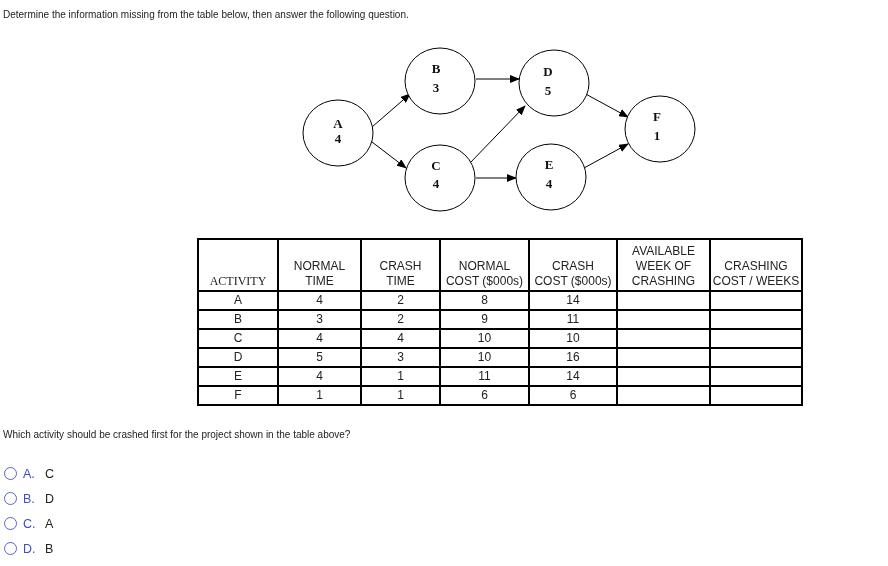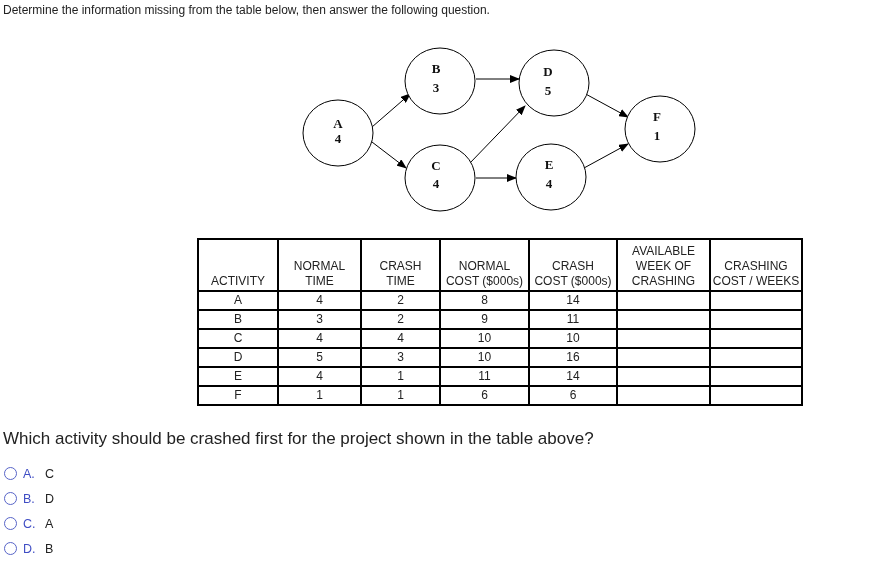--- a/index.html
+++ b/index.html
@@ -1,29 +1,29 @@
 <!DOCTYPE html>
 <html><head>
 <meta charset="utf-8">
 <style>
   html, body { margin: 0; padding: 0; background: #ffffff; }
   body { width: 888px; height: 566px; position: relative; overflow: hidden;
          font-family: "Liberation Sans", sans-serif; color: #222222; }
-  .instructions { position: absolute; left: 3px; top: 3px; font-size: 12px; color: #222; white-space: nowrap; }
+  .instructions { position: absolute; left: 3px; top: 9px; font-size: 10px; color: #222; white-space: nowrap; }
   .diagram { position: absolute; left: 0; top: 0; width: 888px; height: 230px; }
   .node-label { font-family: "Liberation Serif", serif; font-weight: bold; font-size: 13px; fill: #111; }
   table.crash-table { position: absolute; left: 197px; top: 238px; border-collapse: collapse;
          font-size: 12px; color: #222; }
   table.crash-table td, table.crash-table th {
          border: 2px solid #000; padding: 0; text-align: center; font-weight: normal; line-height: 15px; }
   table.crash-table th { vertical-align: bottom; height: 49px; padding-bottom: 1px; border-radius: 12px; }
   table.crash-table td { height: 17px; }
-  .c1 { width: 78px; } .c2 { width: 81px; } .c3 { width: 77px; }
+  .c1 { width: 78px; font-family: Liberation Serif, serif; } .c2 { width: 81px; } .c3 { width: 77px; }
   .c4 { width: 87px; } .c5 { width: 86px; } .c6 { width: 91px; } .c7 { width: 90px; }
-  .question { position: absolute; left: 3px; top: 429px; font-size: 17px; color: #222; white-space: nowrap; }
+  .question { position: absolute; left: 3px; top: 429px; font-size: 10px; color: #222; white-space: nowrap; }
   .options { position: absolute; left: 4px; top: 461px; }
   .option { display: flex; align-items: center; height: 25px; cursor: pointer; }
   .radio { width: 11px; height: 11px; border: 1.3px solid #5865c8; border-radius: 50%; box-sizing: content-box; margin-right: 6px; }
   .opt-letter { color: #3f4dc4; font-size: 12.5px; width: 22px; }
   .opt-text { color: #222; font-size: 12.5px; }
 </style>
 </head>
 <body>
 
 <div class="instructions">Determine the information missing from the table below, then answer the following question.</div>

